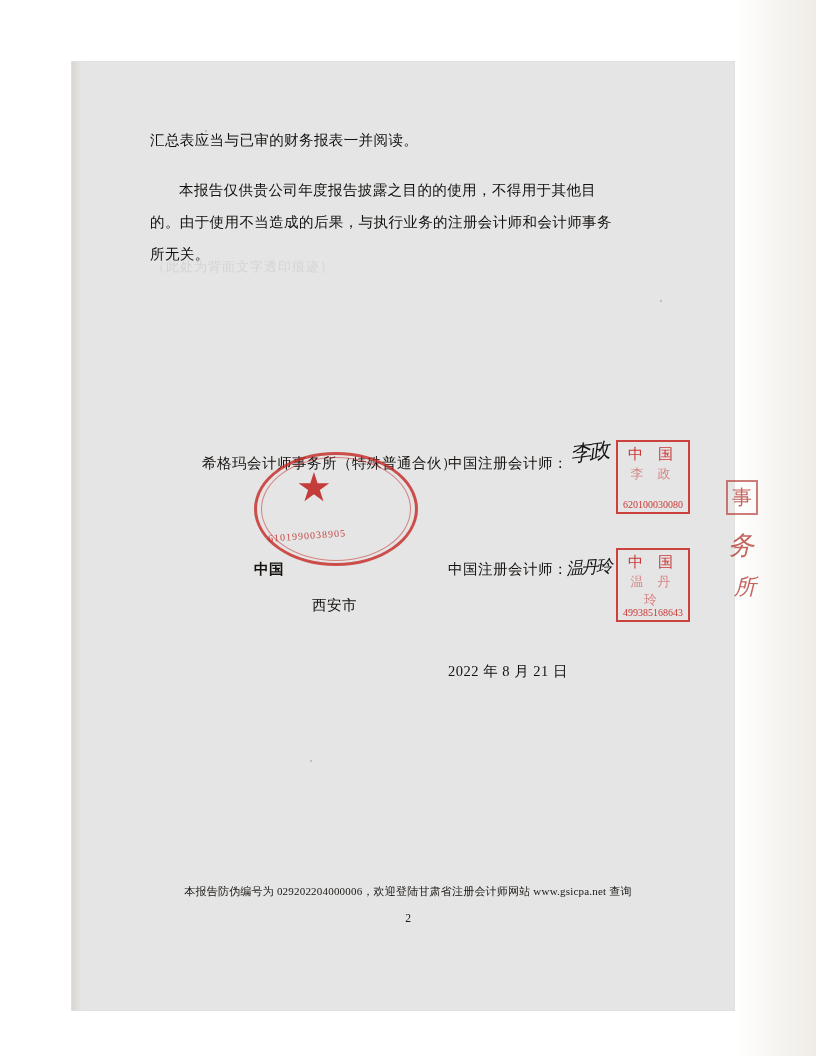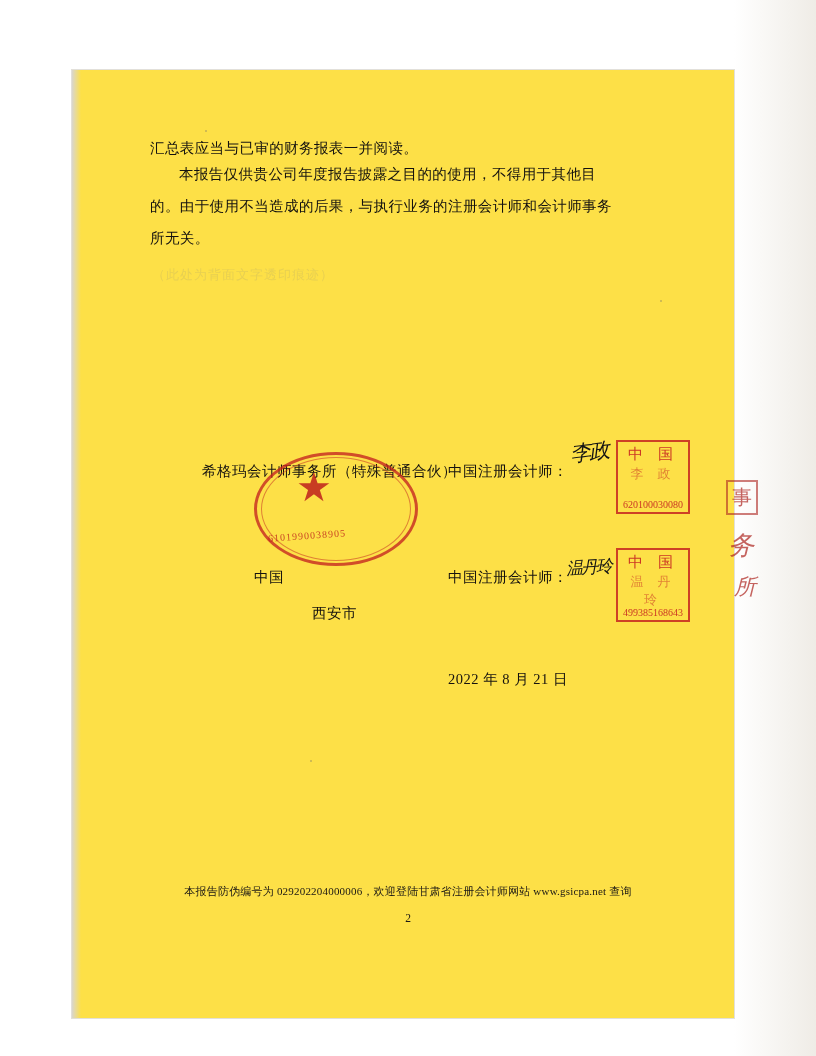--- a/index.html
+++ b/index.html
@@ -17,24 +17,24 @@
 
   
   .scan-backdrop {
     position: absolute;
     inset: 0;
     background: #ffffff;
   }
   .page-sheet {
     position: absolute;
     left: 72px;
-    top: 70px;
+    top: 62px;
     width: 662px;
     height: 948px;
-    background: #fde047;
+    background: #e5e5e5;
     box-shadow: 0 0 0 1px #e2e0da;
   }
   .page-sheet:before {
     
     content: "";
     position: absolute;
     left: 0; top: 0; bottom: 0;
     width: 9px;
     background: linear-gradient(to right, #d9d6cf, rgba(253,253,251,0));
   }
@@ -57,20 +57,21 @@
   }
   .para {
     font-size: 14.5px;
     line-height: 32px;
     letter-spacing: 0.4px;
     margin: 0;
     white-space: pre-wrap;
   }
   .para.indent {
     text-indent: 2em;
+    margin-top: 24px;
   }
   .p1 { position: absolute; left: 78px;  top: 62px;  width: 470px; }
   .p2 { position: absolute; left: 78px;  top: 88px;  width: 470px; }
 
   
   .ghost {
     position: absolute;
     left: 150px;
     top: 250px;
     width: 430px;
@@ -95,21 +96,21 @@
   }
   .sig-label {
     position: absolute;
     font-size: 14.5px;
     color: #15120f;
     letter-spacing: 0.5px;
     white-space: nowrap;
   }
   .firm-name  { left: 0;    top: 4px; }
   .cpa-label1 { left: 246px; top: 4px; }
-  .country    { left: 52px;  top: 110px; }
+  .country    { left: 52px;  top: 110px; font-weight: bold; }
   .city       { left: 110px; top: 110px; margin-top: 36px; }
   .cpa-label2 { left: 246px; top: 110px; }
   .date-line  { left: 246px; top: 212px; }
 
   
   .round-seal {
     position: absolute;
     left: 254px;
     top: 452px;
     width: 170px;

